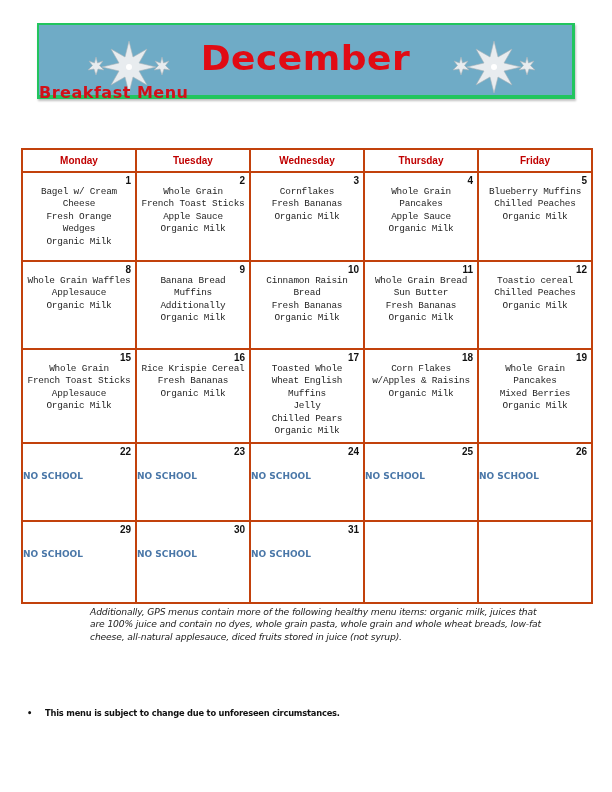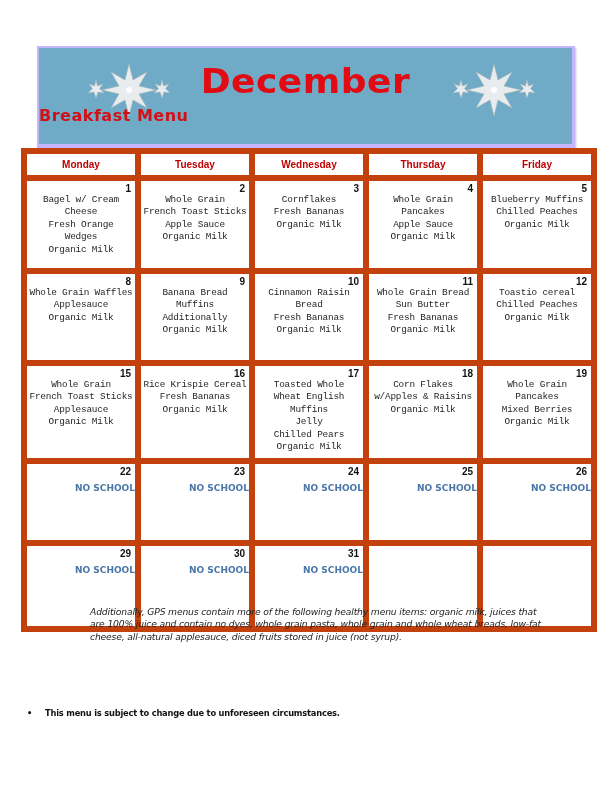--- a/index.html
+++ b/index.html
@@ -1,51 +1,51 @@
 <!DOCTYPE html>
 <html><head>
   <meta charset="utf-8">
   <style>
     html, body { margin: 0; padding: 0; background: #ffffff; }
     body { width: 612px; height: 792px; position: relative; overflow: hidden;
            font-family: "DejaVu Sans", sans-serif; color: #1a1a1a; }
 
-    .banner-frame { position: absolute; left: 37px; top: 46px; width: 538px; height: 102px;
-                    background: #c4b5fd; box-shadow: 1px 2px 2px rgba(0,0,0,0.25); }
+    .banner-frame { position: absolute; left: 37px; top: 23px; width: 538px; height: 76px;
+                    background: #22c55e; box-shadow: 1px 2px 2px rgba(0,0,0,0.25); }
     .banner { position: absolute; left: 2px; top: 2px; right: 3px; bottom: 4px;
               background: #6fabc6; }
     .banner-title { position: absolute; left: 0; right: 0; top: 14px; text-align: center;
                     font-family: "DejaVu Sans", sans-serif; font-weight: bold;
                     font-size: 36px; letter-spacing: 0.5px; color: #e10b14; line-height: 40px;
                     transform: scaleY(0.95); }
     .banner-sub { position: absolute; left: 0; right: 0; top: 58px; text-align: left;
                   font-family: "DejaVu Sans", sans-serif; font-weight: bold;
                   font-size: 16px; color: #d21018; letter-spacing: 0.5px; line-height: 20px; }
     .stars { position: absolute; top: 12px; width: 90px; height: 60px; }
     .stars.left { left: 45px; }
     .stars.right { left: 410px; }
 
     .cal { position: absolute; left: 21px; top: 148px; border-collapse: collapse;
            table-layout: fixed; width: 570px; }
-    .cal td, .cal th { border: 6px solid #c2410c; padding: 0; }
+    .cal td, .cal th { border: 2px solid #c2410c; padding: 0; }
     .cal th { height: 21px; font-family: "Liberation Sans", sans-serif; font-weight: bold;
               font-size: 10px; color: #c00000; text-align: center; }
     .cal col { width: 114px; }
     .day { position: relative; vertical-align: top; }
     .row1 .day { height: 87px; }
     .row2 .day { height: 86px; }
     .row3 .day { height: 92px; }
     .row4 .day { height: 76px; }
     .row5 .day { height: 80px; }
     .num { position: absolute; right: 4px; top: 2px; font-family: "Liberation Sans", sans-serif;
            font-weight: bold; font-size: 10px; color: #111; }
     .items { padding-top: 13px; text-align: center; font-family: Liberation Mono, monospace;
              font-size: 9.4px; line-height: 12.4px; color: #1f1f1f; letter-spacing: -0.2px; }
     .items div { white-space: nowrap; }
-    .noschool { position: absolute; left: 0; right: 0; top: 19px; text-align: right;
+    .noschool { position: absolute; left: 0; right: 0; top: 27px; text-align: left;
                 font-family: "DejaVu Sans", sans-serif; font-weight: bold; font-size: 9px;
                 color: #4a77a8; letter-spacing: 0; }
 
     .note { position: absolute; left: 90px; top: 606px; width: 460px;
             font-family: "DejaVu Sans", sans-serif; font-style: italic; font-size: 9.2px;
             line-height: 12.3px; color: #222; letter-spacing: -0.15px; }
     .disclaimer { position: absolute; left: 27px; top: 708px; font-family: "DejaVu Sans", sans-serif;
                   font-weight: bold; font-size: 8.3px; color: #111; letter-spacing: -0.2px; }
     .disclaimer .bullet { display: inline-block; width: 18px; }
   </style>

